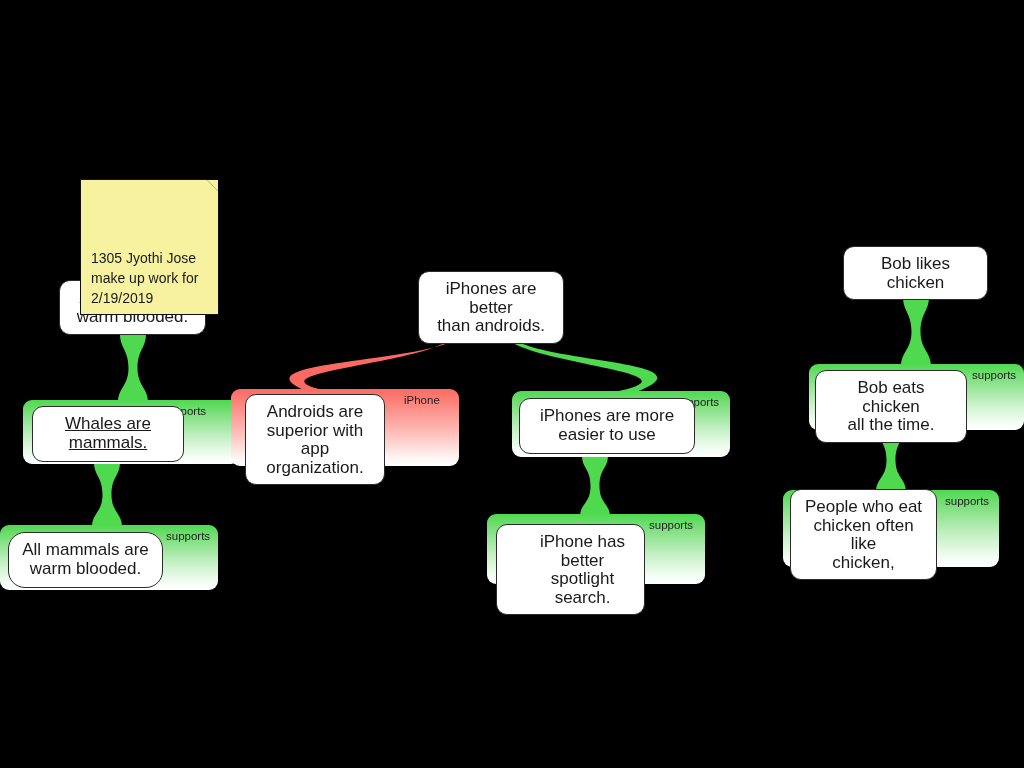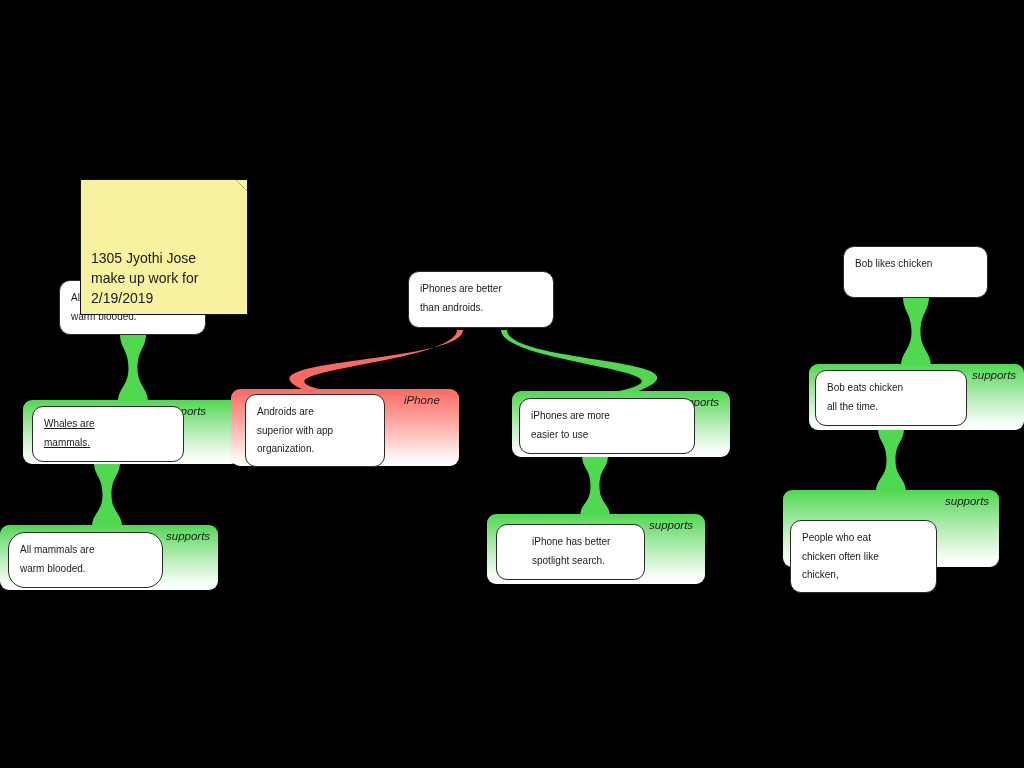--- a/index.html
+++ b/index.html
@@ -30,25 +30,26 @@
   }
 
   
   .claim-box {
     position: absolute;
     box-sizing: border-box;
     background: #ffffff;
     border: 1.5px solid #2b2b2b;
     border-radius: 11px;
     color: #1a1a1a;
-    font-size: 10px;
+    font-size: 17px;
     line-height: 18.5px;
     padding: 8px 11px 7px 11px;
     white-space: pre-line;
     z-index: 6;
+    text-align: center;
   }
 
   
   .band-node {
     position: absolute;
     box-sizing: border-box;
     border-radius: 9px;
     z-index: 5;
     overflow: hidden;
   }
@@ -58,21 +59,20 @@
   .band-node.opposes {
     background: linear-gradient(to bottom, #fb6a62 0%, #fc8a83 22%, #fdbfba 58%, #fef3f2 88%, #ffffff 100%);
   }
   .band-label {
     position: absolute;
     top: 5px;
     font-size: 11.5px;
     line-height: 13px;
     color: #1c1c1c;
     white-space: nowrap;
-    font-style: italic;
   }
 
   
   #sticky-note {
     position: absolute;
     box-sizing: border-box;
     background: #f7f2a0;
     border: 1px solid #111111;
     color: #1a1a1a;
     font-size: 14px;
@@ -106,42 +106,42 @@
   <svg id="connectors" viewBox="0 0 1024 768" xmlns="http://www.w3.org/2000/svg">
       <path fill="#4fd94f" stroke="none" d="M 120 334 C 120 348, 128.5 350, 128.5 368 C 128.5 386, 118 388, 118 402 L 148 402 C 148 388, 137.5 386, 137.5 368 C 137.5 350, 146 348, 146 334 Z"></path>
       <path fill="#4fd94f" stroke="none" d="M 94 462 C 94 476, 102.5 476.5, 102.5 494.5 C 102.5 512.5, 92 513, 92 527 L 122 527 C 122 513, 111.5 512.5, 111.5 494.5 C 111.5 476.5, 120 476, 120 462 Z"></path>
       <path fill="#fb6a62" stroke="none" d="M 457 330 C 457 364, 228 371, 331 392 L 309 392 C 220 358, 463 364, 463 330 Z"></path>
       <path fill="#4fd94f" stroke="none" d="M 501 330 C 501 364, 717 371, 614 392 L 636 392 C 725 358, 507 364, 507 330 Z"></path>
       <path fill="#4fd94f" stroke="none" d="M 582 455 C 582 469, 590.5 468, 590.5 486 C 590.5 504, 580 503, 580 517 L 610 517 C 610 503, 599.5 504, 599.5 486 C 599.5 468, 608 469, 608 455 Z"></path>
       <path fill="#4fd94f" stroke="none" d="M 903 297 C 903 311, 911.5 313.5, 911.5 331.5 C 911.5 349.5, 901 352, 901 366 L 931 366 C 931 352, 920.5 349.5, 920.5 331.5 C 920.5 313.5, 929 311, 929 297 Z"></path>
       <path fill="#4fd94f" stroke="none" d="M 878 428 C 878 442, 886.5 442, 886.5 460 C 886.5 478, 876 478, 876 492 L 906 492 C 906 478, 895.5 478, 895.5 460 C 895.5 442, 904 442, 904 428 Z"></path>
     </svg>
 
-  <div id="sticky-note" style="left: 80px; top: 179px; width: 168px; min-height: 70px;">
+  <div id="sticky-note" style="left: 80px; top: 179px; width: 139px; min-height: 70px;">
     <span class="fold"></span>
     <span class="fold-inner"></span>
     <span>1305 Jyothi Jose
 make up work for
 2/19/2019</span>
   </div>
 
   <div id="nodes-layer">
       <div class="claim-box" style="left: 59px; top: 280px; width: 147px; min-height: 55px;"><span>All whales are
 warm blooded.</span></div>
       <div class="band-node supports" style="left: 23px; top: 400px; width: 217px; height: 64px;">
         <div class="band-label" style="left: 139px;">supports</div>
       </div>
       <div class="claim-box" style="left: 32px; top: 406px; width: 152px; min-height: 56px; text-decoration: underline;"><span>Whales are
 mammals.</span></div>
       <div class="band-node supports" style="left: 0px; top: 525px; width: 218px; height: 65px;">
         <div class="band-label" style="left: 166px;">supports</div>
       </div>
       <div class="claim-box" style="left: 8px; top: 532px; width: 155px; min-height: 56px; border-radius: 17px;"><span>All mammals are
 warm blooded.</span></div>
-      <div class="claim-box" style="left: 408px; top: 271px; width: 146px; min-height: 57px;"><span>iPhones are better
+      <div class="claim-box" style="left: 418px; top: 271px; width: 146px; min-height: 57px;"><span>iPhones are better
 than androids.</span></div>
       <div class="band-node opposes" style="left: 231px; top: 389px; width: 228px; height: 77px;">
         <div class="band-label" style="left: 173px;">iPhone</div>
       </div>
       <div class="claim-box" style="left: 245px; top: 394px; width: 140px; min-height: 72px;"><span>Androids are
 superior with app
 organization.</span></div>
       <div class="band-node supports" style="left: 512px; top: 391px; width: 218px; height: 66px;">
         <div class="band-label" style="left: 163px;">supports</div>
       </div>
@@ -154,17 +154,17 @@
 spotlight search.</span></div>
       <div class="claim-box" style="left: 843px; top: 246px; width: 145px; min-height: 52px;"><span>Bob likes chicken</span></div>
       <div class="band-node supports" style="left: 809px; top: 364px; width: 215px; height: 66px;">
         <div class="band-label" style="left: 163px;">supports</div>
       </div>
       <div class="claim-box" style="left: 815px; top: 370px; width: 152px; min-height: 56px;"><span>Bob eats chicken
 all the time.</span></div>
       <div class="band-node supports" style="left: 783px; top: 490px; width: 216px; height: 77px;">
         <div class="band-label" style="left: 162px;">supports</div>
       </div>
-      <div class="claim-box" style="left: 790px; top: 520px; width: 147px; min-height: 70px;"><span>People who eat
+      <div class="claim-box" style="left: 790px; top: 489px; width: 147px; min-height: 70px;"><span>People who eat
 chicken often like
 chicken,</span></div>
     </div>
 </div>
 
 </body></html>

